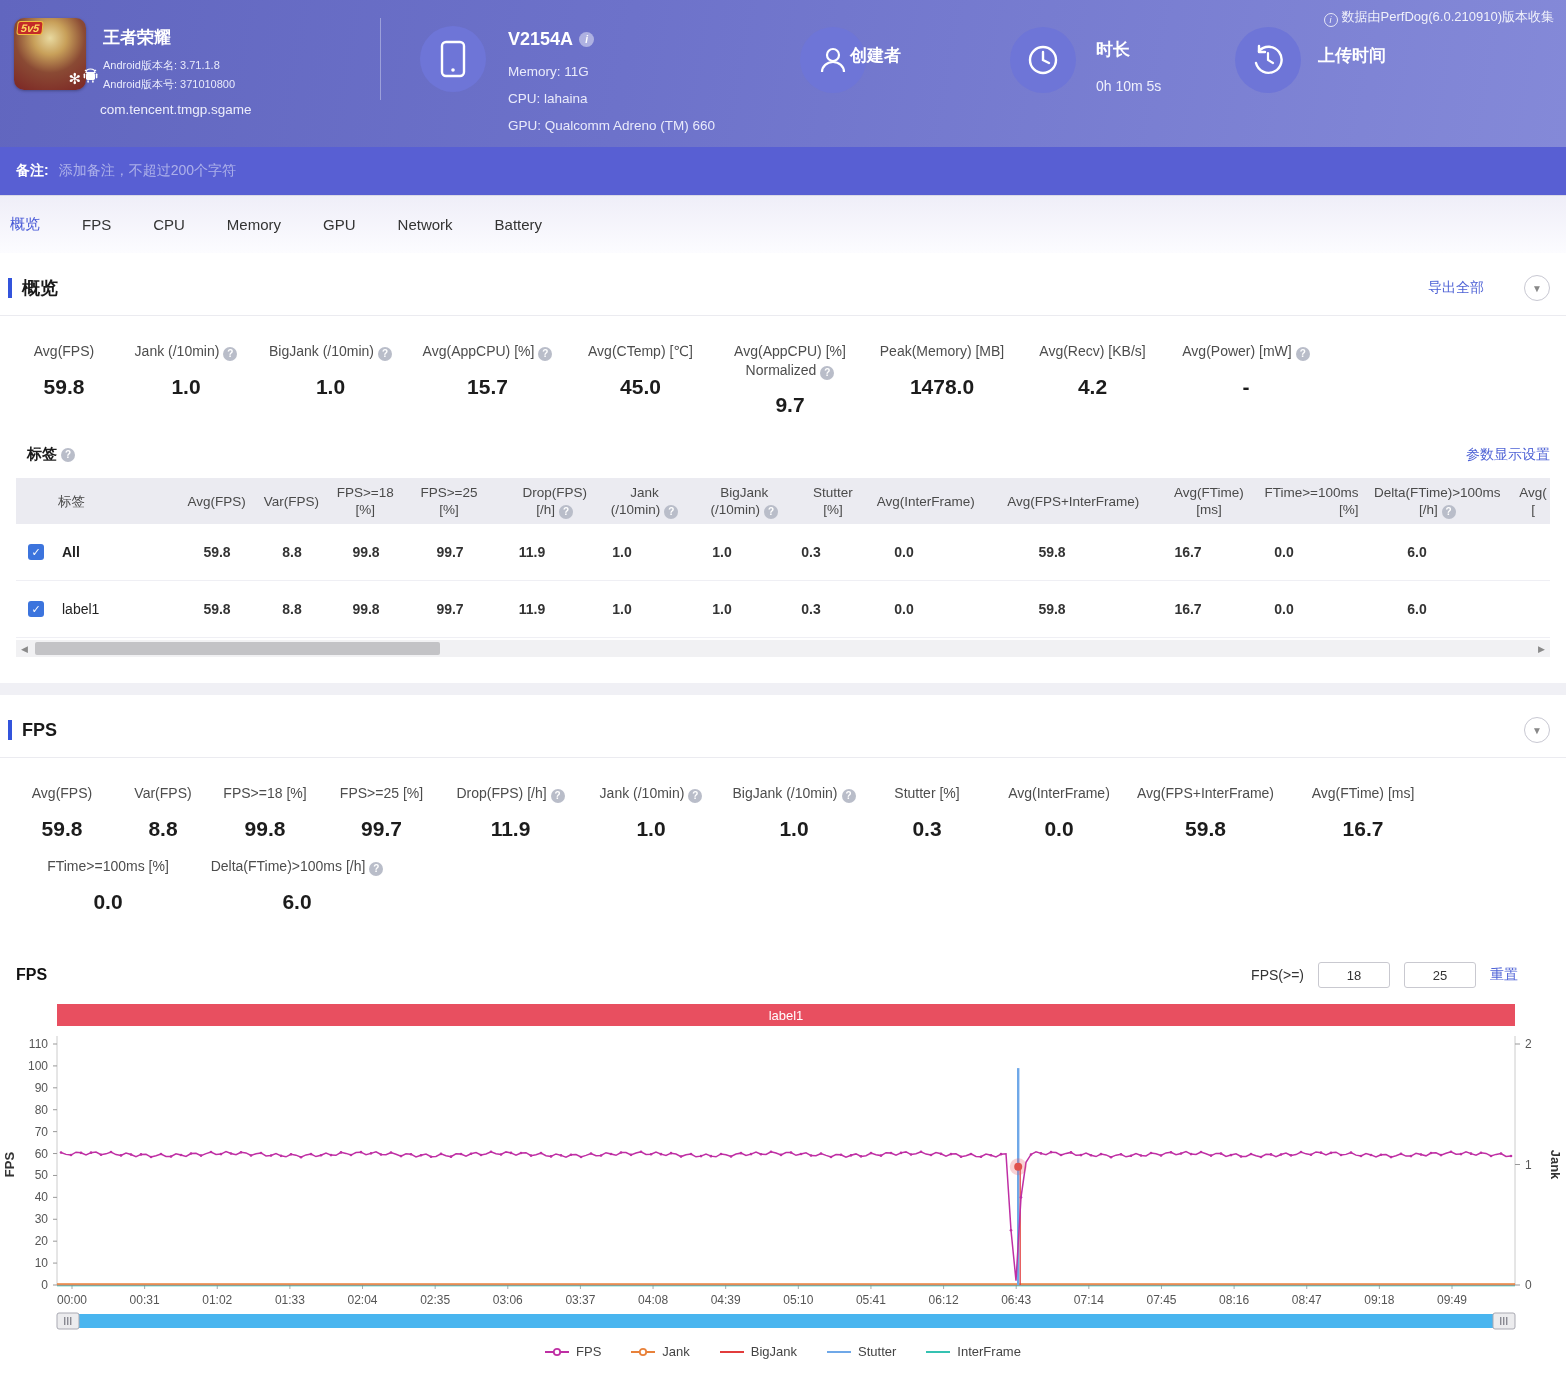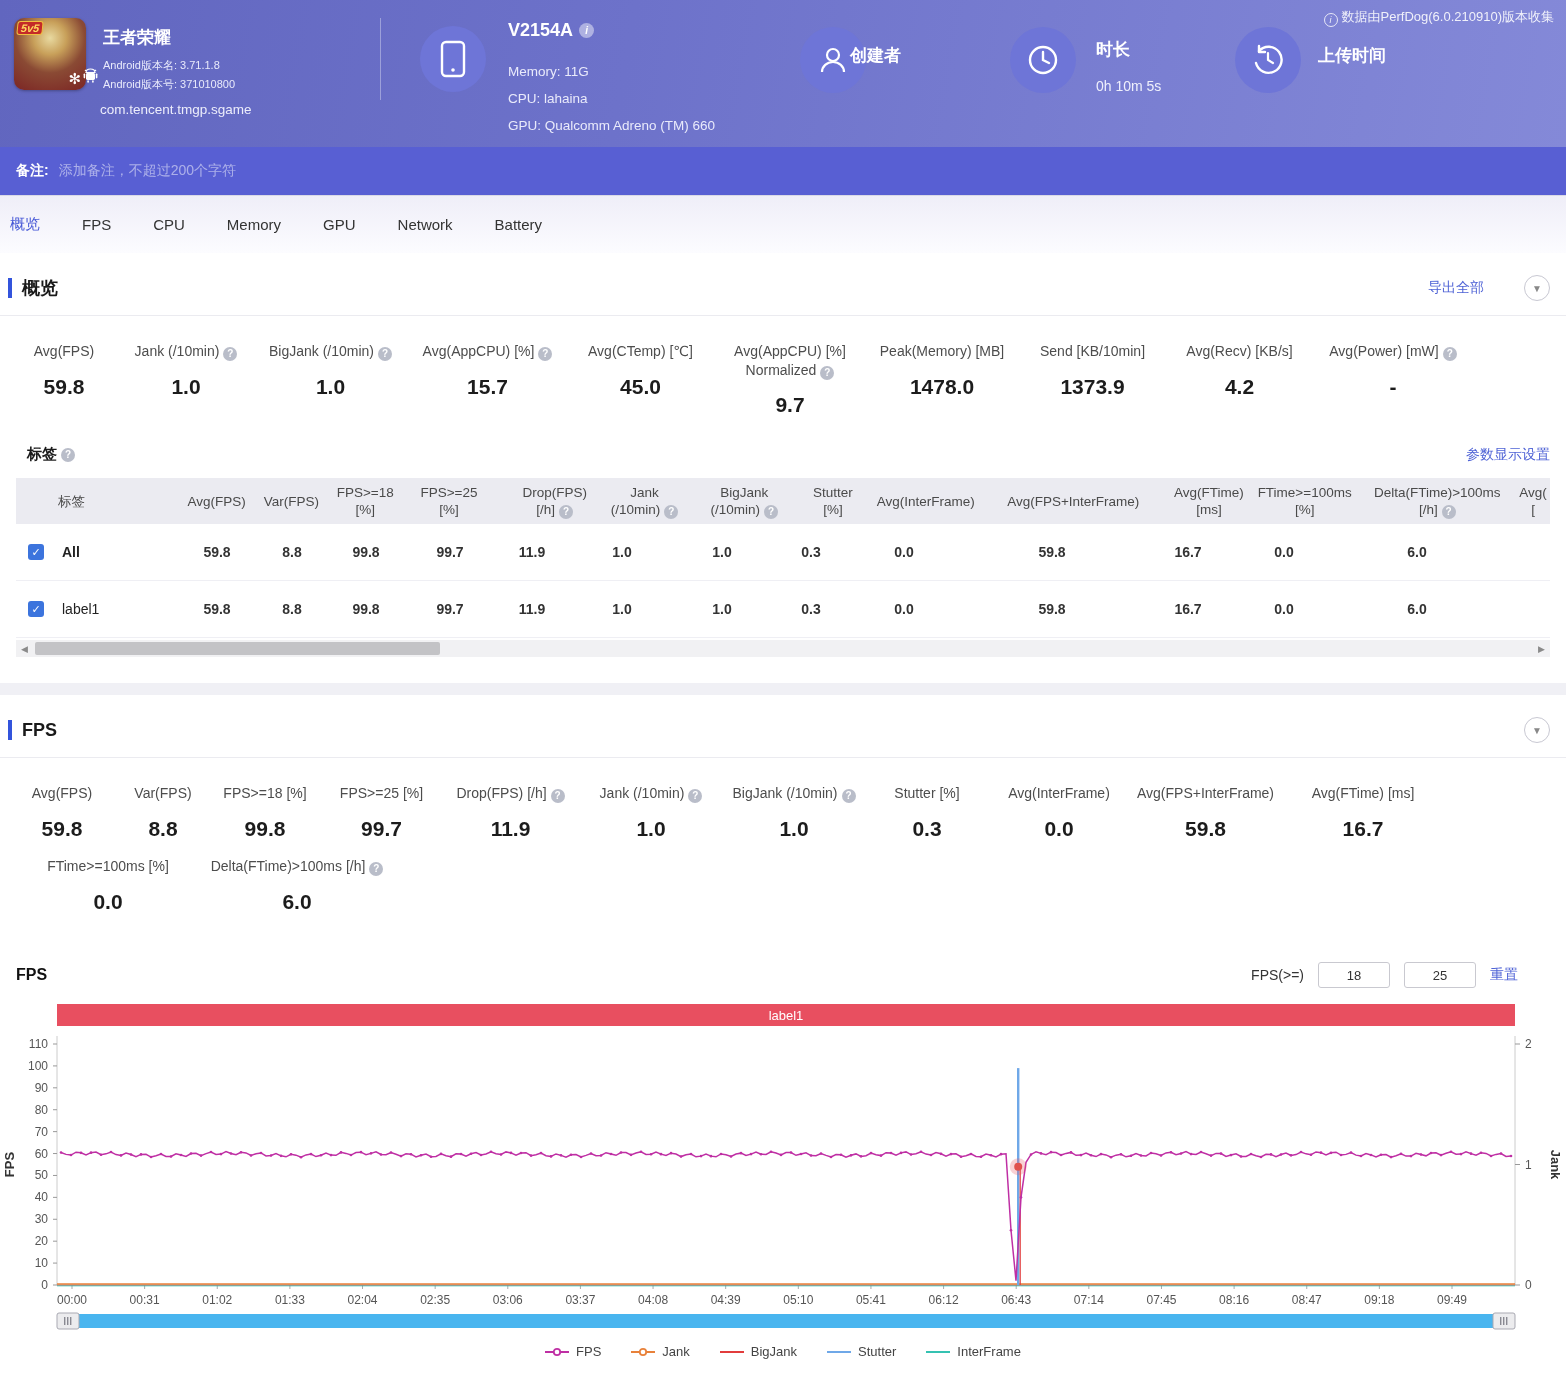--- a/index.html
+++ b/index.html
@@ -11,21 +11,21 @@
     background:radial-gradient(circle at 50% 28%, #e8d9a0 0%, #c8a05a 26%, #8a4a34 55%, #7c2524 100%); box-shadow:0 1px 3px rgba(0,0,0,.3); }
   .badge-5v5 { position:absolute; top:3px; left:3px; background:#c42a28; border:1px solid #f0c040; color:#ffd95e;
     font-style:italic; font-weight:bold; font-size:11px; padding:0 3px; border-radius:3px; transform:skewX(-6deg); }
   .star { position:absolute; right:5px; bottom:2px; color:#fff; font-size:15px; }
   .app-title { position:absolute; left:103px; top:26px; font-size:17px; font-weight:bold; }
   .ver-block { position:absolute; left:103px; top:56px; font-size:11px; color:#e9eafb; line-height:19px; }
   .ver-block svg { position:absolute; left:-20px; top:10px; }
   .pkg { position:absolute; left:100px; top:102px; font-size:13.5px; color:#ecedfb; }
   .vdiv { position:absolute; left:380px; top:18px; width:1px; height:82px; background:rgba(255,255,255,.35); }
   .circ { position:absolute; width:66px; height:66px; border-radius:50%; background:#6e75d7; display:flex; align-items:center; justify-content:center; }
-  .dev-model { position:absolute; left:508px; top:20px; font-size:18px; font-weight:bold; }
+  .dev-model { position:absolute; left:508px; top:29px; font-size:18px; font-weight:bold; }
   .i-badge { display:inline-block; width:15px; height:15px; border-radius:50%; background:rgba(255,255,255,.45); color:#fff;
     font-size:10px; font-weight:bold; text-align:center; line-height:15px; vertical-align:2px; margin-left:6px; font-style:italic; }
   .dev-line { position:absolute; left:508px; font-size:13.5px; color:#e9eafb; }
   .hdr-label { position:absolute; font-size:17px; font-weight:bold; }
   .hdr-sub { position:absolute; font-size:14px; color:#eff0fc; }
   .collect { position:absolute; right:12px; top:8px; font-size:13px; color:rgba(255,255,255,.88); }
   .collect .oi { display:inline-block; width:14px; height:14px; border:1px solid rgba(255,255,255,.8); border-radius:50%;
     text-align:center; line-height:13px; font-size:9px; font-style:italic; margin-right:4px; vertical-align:-2px; }
 
   
@@ -203,24 +203,20 @@
         <div class="mvalue">45.0</div>
       </div>
       <div class="mcol" style="width: 150px;">
         <div class="mlabel">Avg(AppCPU) [%]
 Normalized<span class="help">?</span></div>
         <div class="mvalue">9.7</div>
       </div>
       <div class="mcol" style="width: 154px;">
         <div class="mlabel">Peak(Memory) [MB]</div>
         <div class="mvalue">1478.0</div>
-      </div>
-      <div class="mcol" style="width: 147px;">
-        <div class="mlabel">Send [KB/10min]</div>
-        <div class="mvalue">1373.9</div>
       </div>
       <div class="mcol" style="width: 147px;">
         <div class="mlabel">Avg(Recv) [KB/s]</div>
         <div class="mvalue">4.2</div>
       </div>
       <div class="mcol" style="width: 160px;">
         <div class="mlabel">Avg(Power) [mW]<span class="help">?</span></div>
         <div class="mvalue">-</div>
       </div>
     </div>
@@ -244,21 +240,21 @@
         <div class="tcell" style="width: 100px;">Jank
 (/10min)<span class="help">?</span></div>
         <div class="tcell" style="width: 100px;">BigJank
 (/10min)<span class="help">?</span></div>
         <div class="tcell" style="width: 78px;">Stutter
 [%]</div>
         <div class="tcell" style="width: 108px;">Avg(InterFrame)</div>
         <div class="tcell" style="width: 188px;">Avg(FPS+InterFrame)</div>
         <div class="tcell" style="width: 84px;">Avg(FTime)
 [ms]</div>
-        <div class="tcell" style="width: 108px;">FTime&gt;=100ms
+        <div class="tcell" style="width: 108px; text-align: right;">FTime&gt;=100ms
 [%]</div>
         <div class="tcell" style="width: 158px;">Delta(FTime)&gt;100ms
 [/h]<span class="help">?</span></div>
         <div class="tcell" style="width: 34px;">Avg(
 [</div>
       </div>
       <div class="trow tbody-row">
         <div class="tcell tlabel-cell" style="width: 158px;"><span class="cbx">✓</span><span class="row-name" style="font-weight: bold;">All</span></div>
         <div class="tval" style="width: 86px;">59.8</div>
         <div class="tval" style="width: 64px;">8.8</div>

